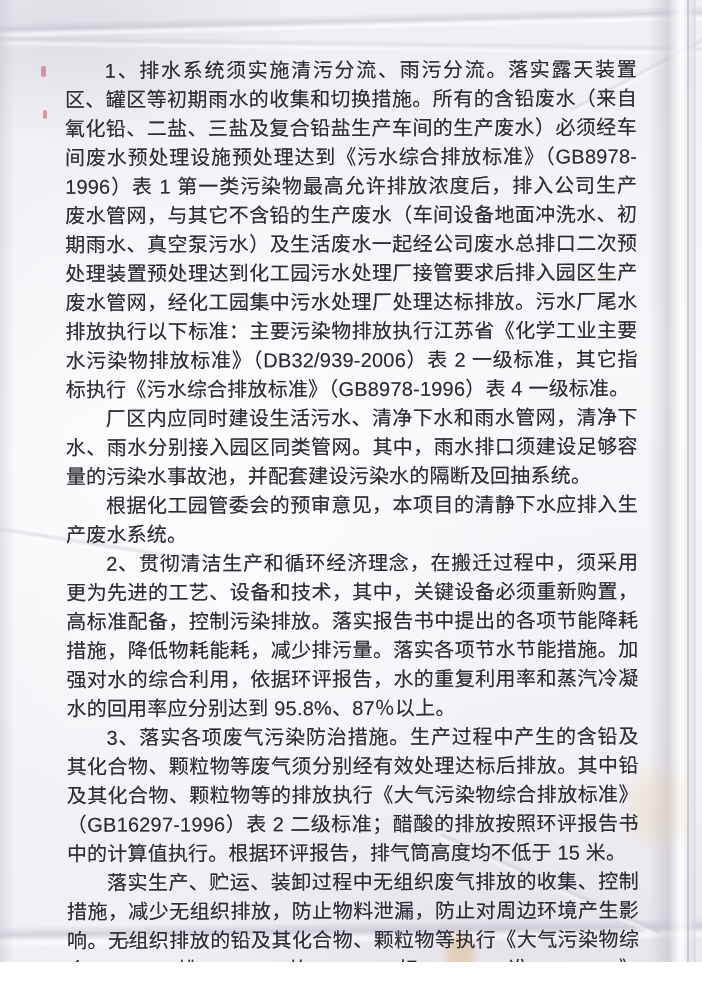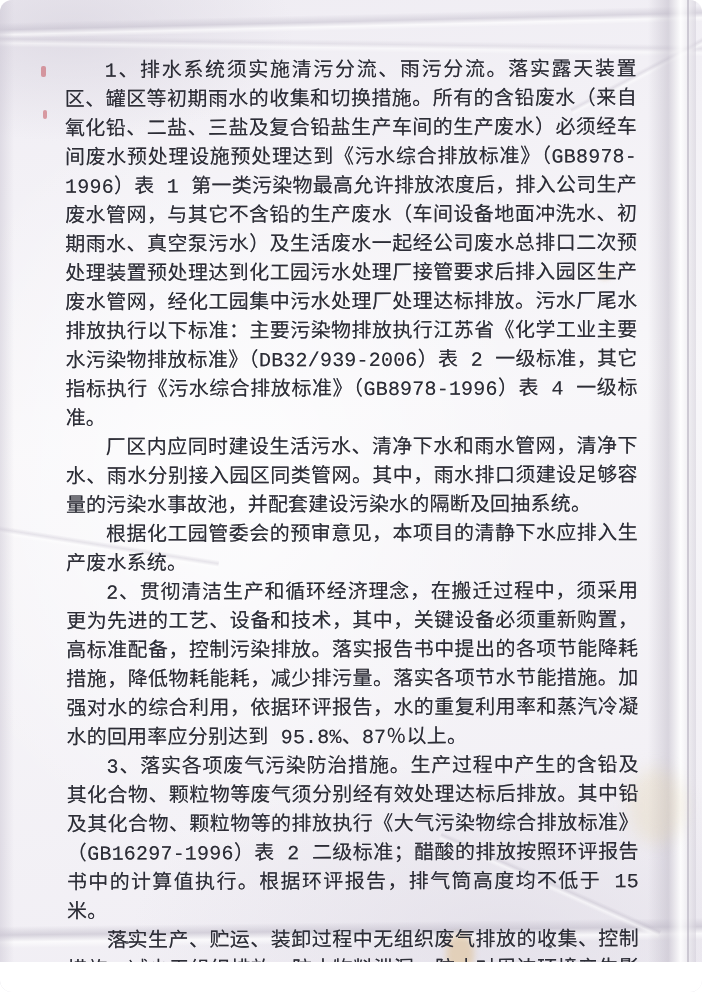--- a/index.html
+++ b/index.html
@@ -1,25 +1,24 @@
 <!DOCTYPE html>
 <html lang="zh-CN"><head>
 <meta charset="utf-8">
 <style>
   html,body{margin:0;padding:0;background:#ffffff;}
   .page{
     position:relative;width:702px;height:992px;overflow:hidden;
-    font-family:Liberation Mono, monospace;
+    font-family:Liberation Sans, sans-serif;
     background:
       radial-gradient(ellipse 320px 160px at 10% 3%, rgba(210,205,217,.55), transparent 70%),
       radial-gradient(ellipse 520px 240px at 72% 94%, rgba(219,215,226,.55), transparent 72%),
       radial-gradient(ellipse 420px 520px at 32% 48%, rgba(255,255,255,.75), transparent 75%),
       linear-gradient(172deg, rgba(236,233,241,.5) 0%, rgba(255,255,255,.45) 42%, rgba(238,235,242,.6) 100%),
       #f2f0f5;
-    border-radius: 12px;
   }
   .crease{position:absolute;pointer-events:none;}
   .c1{left:-20px;top:14px;width:760px;height:16px;transform:rotate(-1.4deg);
       background:linear-gradient(rgba(197,192,205,0) 0%, rgba(193,188,202,.5) 45%, rgba(255,255,255,.65) 75%, rgba(197,192,205,0) 100%);}
   .c2{left:-10px;top:40px;width:740px;height:12px;transform:rotate(.8deg);
       background:linear-gradient(rgba(203,198,210,0), rgba(203,198,210,.35), rgba(255,255,255,.5), rgba(203,198,210,0));}
   .c3{left:-40px;top:540px;width:260px;height:10px;transform:rotate(9deg);
       background:linear-gradient(rgba(200,195,208,0), rgba(200,195,208,.4), rgba(255,255,255,.5), rgba(200,195,208,0));}
   .c4{left:-10px;top:922px;width:730px;height:22px;transform:rotate(-.7deg);
       background:linear-gradient(rgba(196,191,204,0), rgba(190,185,199,.55) 40%, rgba(255,255,255,.7) 72%, rgba(196,191,204,0));}

